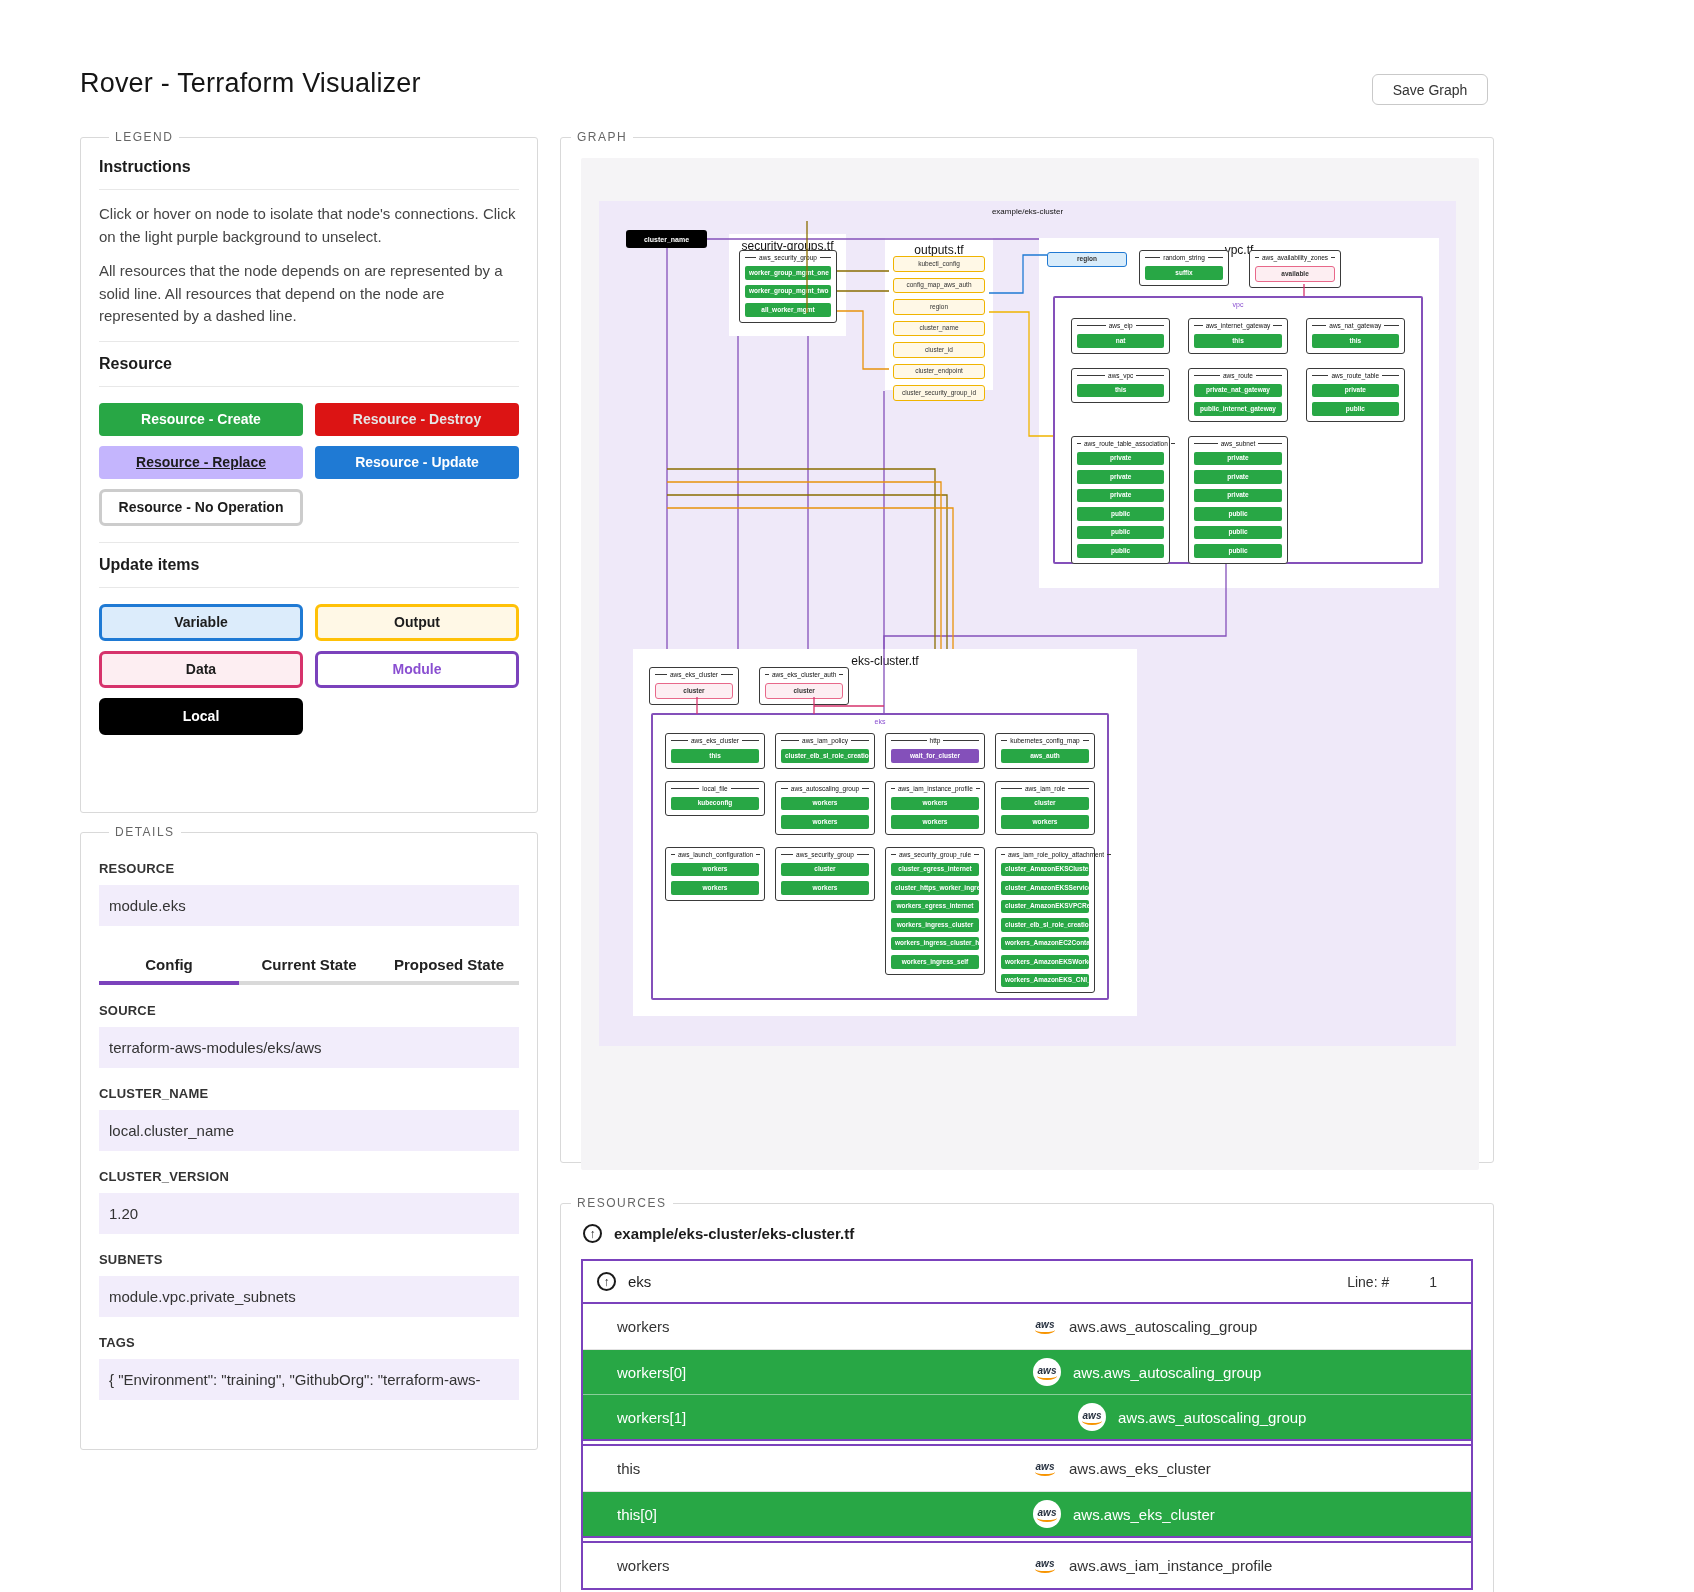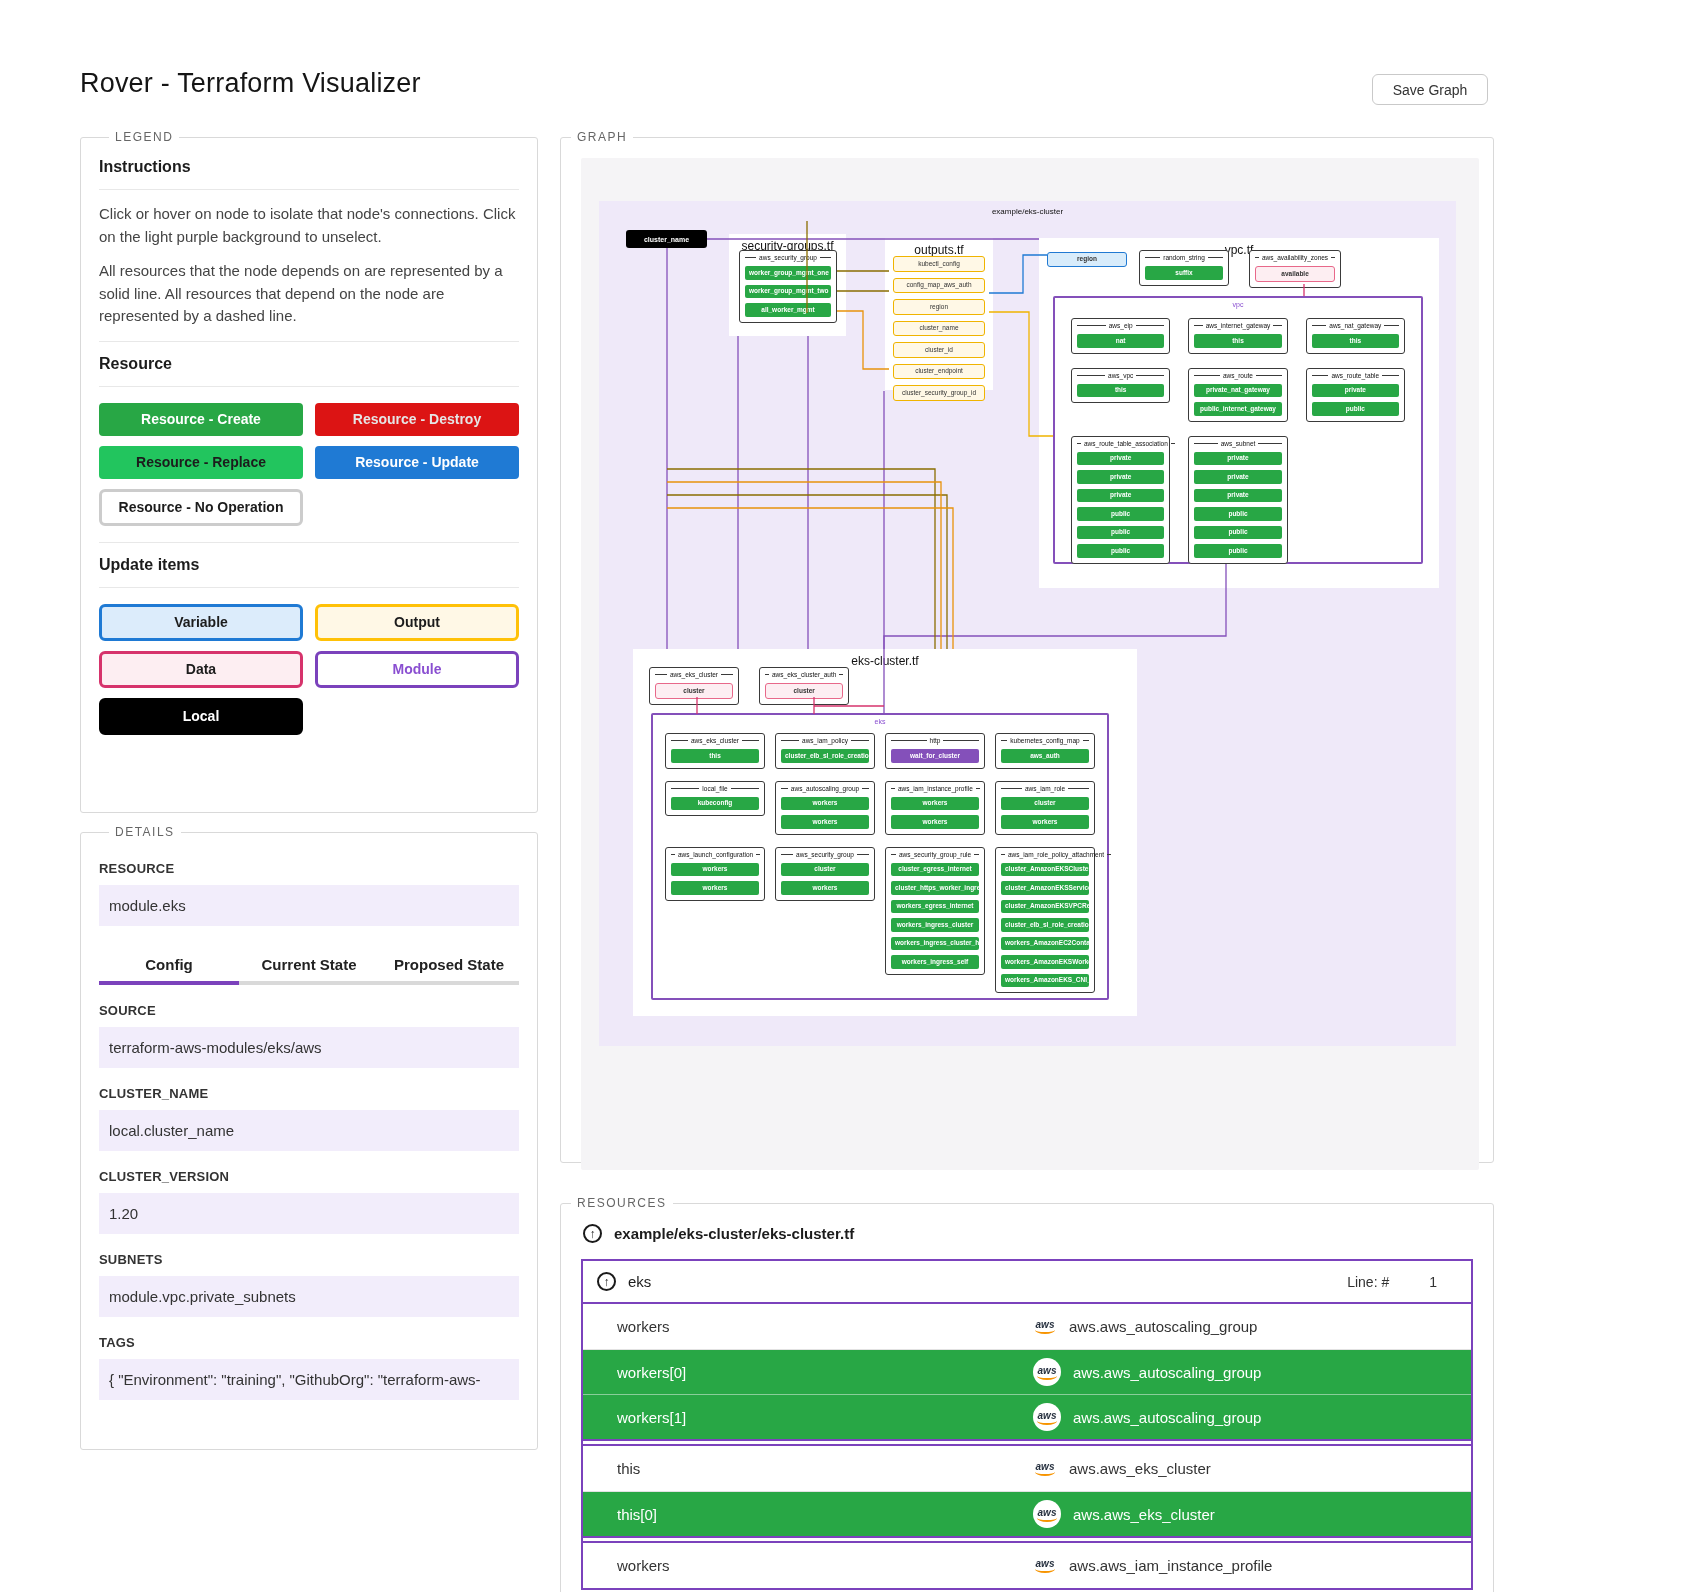--- a/index.html
+++ b/index.html
@@ -18,21 +18,21 @@
   #resources-panel { left: 560px; top: 1196px; width: 934px; height: 430px; }
 
   .hsec { font-size: 16px; font-weight: bold; color: #1c1c1c; margin-top: 10px; }
   .sep { border: none; border-top: 1px solid #e8e8e8; margin: 13px 0; }
   .ipara { font-size: 15px; color: #444; line-height: 1.5; margin-top: 12px; }
 
   .btn-grid { display: grid; grid-template-columns: 1fr 1fr; gap: 10px 12px; margin: 16px 0 16px; }
   .lbtn { height: 33px; display: flex; align-items: center; justify-content: center; font-size: 14px; font-weight: bold; border-radius: 4px; }
   .lbtn.create { background: #28a745; color: #fff; }
   .lbtn.destroy { background: #dc1414; color: #e5e5e5; }
-  .lbtn.replace { background: #22c55e; color: #1c1c1c; }
+  .lbtn.replace { background: #c4b5fd; color: #1c1c1c; text-decoration: underline; }
   .lbtn.update { background: #1f7ad4; color: #fff; }
   .lbtn.noop { background: #fff; color: #1c1c1c; border: 3px solid #ccc; border-radius: 6px; height: 37px; }
   .obtn { height: 37px; display: flex; align-items: center; justify-content: center; font-size: 14px; font-weight: bold; border: 3px solid; border-radius: 6px; }
   .obtn.variable { border-color: #1f7ad4; background: #dcecfb; color: #1c1c1c; }
   .obtn.output { border-color: #ffc107; background: #fff8e6; color: #1c1c1c; }
   .obtn.data { border-color: #d6336c; background: #fdeef2; color: #1c1c1c; }
   .obtn.module { border-color: #7b42bc; background: #fff; color: #8a4fd1; }
   .obtn.local { border-color: #000; background: #000; color: #fff; }
 
   .field { margin-top: 18px; }
@@ -78,21 +78,21 @@
   .up-icon::before { content: "\2191"; font-size: 12px; font-weight: bold; color: #1a1a1a; line-height: 1; }
   .res-box { margin: 16px 20px 0; border: 2px solid #7b42bc; background: #fff; }
   .res-box-header { display: flex; align-items: center; gap: 12px; height: 43px; padding: 0 0 0 14px; font-size: 15px; color: #1c1c1c; border-bottom: 2px solid #7b42bc; }
   .line-wrap { margin-left: auto; display: flex; align-items: center; gap: 40px; padding-right: 34px; font-size: 14px; color: #333; }
   .res-group { border-bottom: 2px solid #7b42bc; }
   .res-group + .res-group { border-top: 2px solid #7b42bc; margin-top: 3px; }
   .res-group:last-child { border-bottom: none; }
   .res-row { display: flex; align-items: center; height: 45px; padding-left: 34px; font-size: 15px; background: #fff; color: #333; }
   .res-row + .res-row { border-top: 1px solid #e2e2e2; }
   .res-row.create { background: #28a745; color: #fff; }
-  .res-row.create + .res-row.create { border-top: 1px solid rgba(255,255,255,.45); }
+  .res-row.create + .res-row.create { border-top: 1px solid rgba(255,255,255,.45); gap: 45px; }
   .res-name { width: 416px; flex: none; }
   .res-type { display: flex; align-items: center; gap: 12px; }
   .aws-logo { position: relative; display: inline-block; width: 24px; height: 15px; font-weight: bold; font-style: italic; font-size: 10px; color: #252f3e; text-align: center; line-height: 11px; flex: none; }
   .aws-logo::after { content: ""; position: absolute; left: 2px; right: 2px; bottom: 0; height: 6px; border-bottom: 2px solid #f79400; border-radius: 50%; }
   .aws-badge { width: 28px; height: 28px; border-radius: 50%; background: #fff; display: inline-flex; align-items: center; justify-content: center; flex: none; }
 </style>
 </head>
 <body>
 
 <h1 class="page-title">Rover - Terraform Visualizer</h1>

